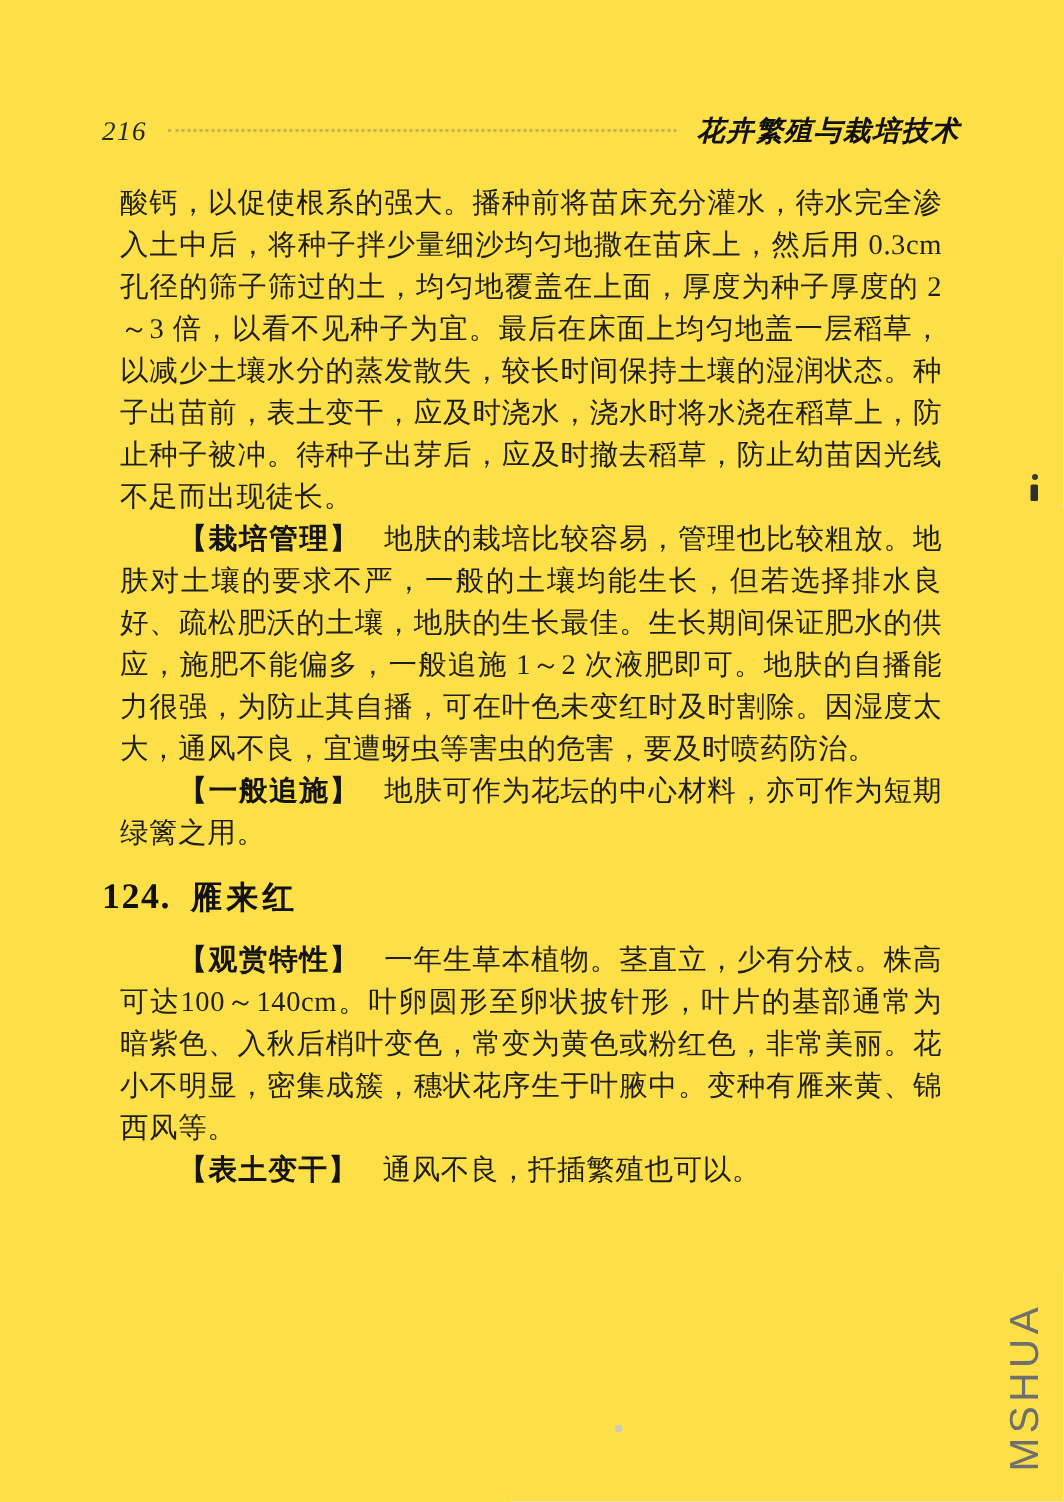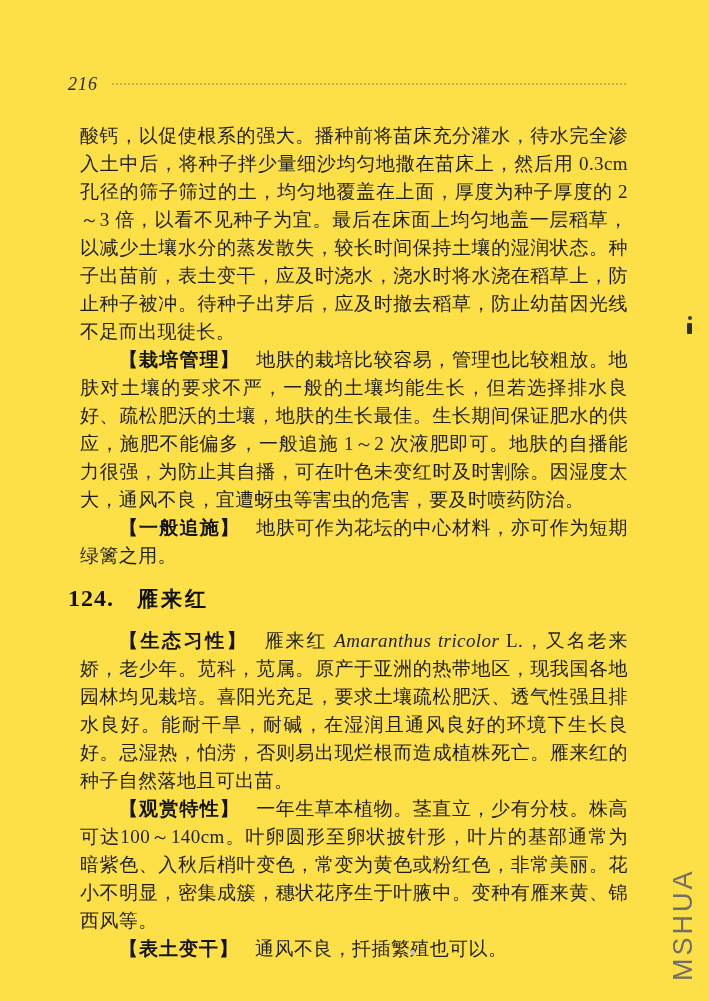--- a/index.html
+++ b/index.html
@@ -61,21 +61,20 @@
   }
   .run-latin{
     font-style:italic;
     font-family:"Liberation Serif","DejaVu Serif",serif;
   }
   
   .sec-heading{
     display:flex;align-items:baseline;
     margin:9px 0 11px 0;
     line-height:32px;
-    gap:10px;
   }
   .sec-num{
     font-family:"Liberation Serif","DejaVu Serif",serif;
     font-weight:bold;
     font-size:24px;
     letter-spacing:1px;
     color:#111;
   }
   .sec-title{
     font-family:"Liberation Sans","DejaVu Sans",sans-serif;
@@ -106,35 +105,35 @@
   .speck-c{left:410px;top:950px;width:5px;height:5px;background:#c9c9c6;border-radius:50%;}
 </style>
 </head>
 <body>
 
 <div class="page">
 
   <div class="header">
     <span class="page-number">216</span>
     <span class="leader"></span>
+    <span class="book-title">花卉繁殖与栽培技术</span>
   </div>
 
   <div class="bodytext first" id="top-paragraphs">
       <p class="para"><span class="run-normal">酸钙，以促使根系的强大。播种前将苗床充分灌水，待水完全渗入土中后，将种子拌少量细沙均匀地撒在苗床上，然后用 0.3cm 孔径的筛子筛过的土，均匀地覆盖在上面，厚度为种子厚度的 2～3 倍，以看不见种子为宜。最后在床面上均匀地盖一层稻草，以减少土壤水分的蒸发散失，较长时间保持土壤的湿润状态。种子出苗前，表土变干，应及时浇水，浇水时将水浇在稻草上，防止种子被冲。待种子出芽后，应及时撤去稻草，防止幼苗因光线不足而出现徒长。</span></p>
       <p class="para indent"><span class="run-label">【栽培管理】</span><span class="run-normal">地肤的栽培比较容易，管理也比较粗放。地肤对土壤的要求不严，一般的土壤均能生长，但若选择排水良好、疏松肥沃的土壤，地肤的生长最佳。生长期间保证肥水的供应，施肥不能偏多，一般追施 1～2 次液肥即可。地肤的自播能力很强，为防止其自播，可在叶色未变红时及时割除。因湿度太大，通风不良，宜遭蚜虫等害虫的危害，要及时喷药防治。</span></p>
       <p class="para indent"><span class="run-label">【一般追施】</span><span class="run-normal">地肤可作为花坛的中心材料，亦可作为短期绿篱之用。</span></p>
     </div>
 
   <h2 class="sec-heading">
     <span class="sec-num">124.</span>
     <span class="sec-title">雁来红</span>
   </h2>
 
   <div class="bodytext" id="bottom-paragraphs">
-      <p class="para indent"><span class="run-label">【生态习性】</span><span class="run-normal">雁来红 </span><span class="run-latin">Amaranthus tricolor</span><span class="run-normal"> L.，又名老来娇，老少年。苋科，苋属。原产于亚洲的热带地区，现我国各地园林均见栽培。喜阳光充足，要求土壤疏松肥沃、透气性强且排水良好。能耐干旱，耐碱，在湿润且通风良好的环境下生长良好。忌湿热，怕涝，否则易出现烂根而造成植株死亡。雁来红的种子自然落地且可出苗。</span></p>
       <p class="para indent"><span class="run-label">【观赏特性】</span><span class="run-normal">一年生草本植物。茎直立，少有分枝。株高可达100～140cm。叶卵圆形至卵状披针形，叶片的基部通常为暗紫色、入秋后梢叶变色，常变为黄色或粉红色，非常美丽。花小不明显，密集成簇，穗状花序生于叶腋中。变种有雁来黄、锦西风等。</span></p>
       <p class="para indent"><span class="run-label">【表土变干】</span><span class="run-normal">通风不良，扦插繁殖也可以。</span></p>
     </div>
 
   <div class="watermark">MSHUA</div>
 
   <div class="speck speck-a"></div>
   <div class="speck speck-b"></div>
   <div class="speck speck-c"></div>
 

